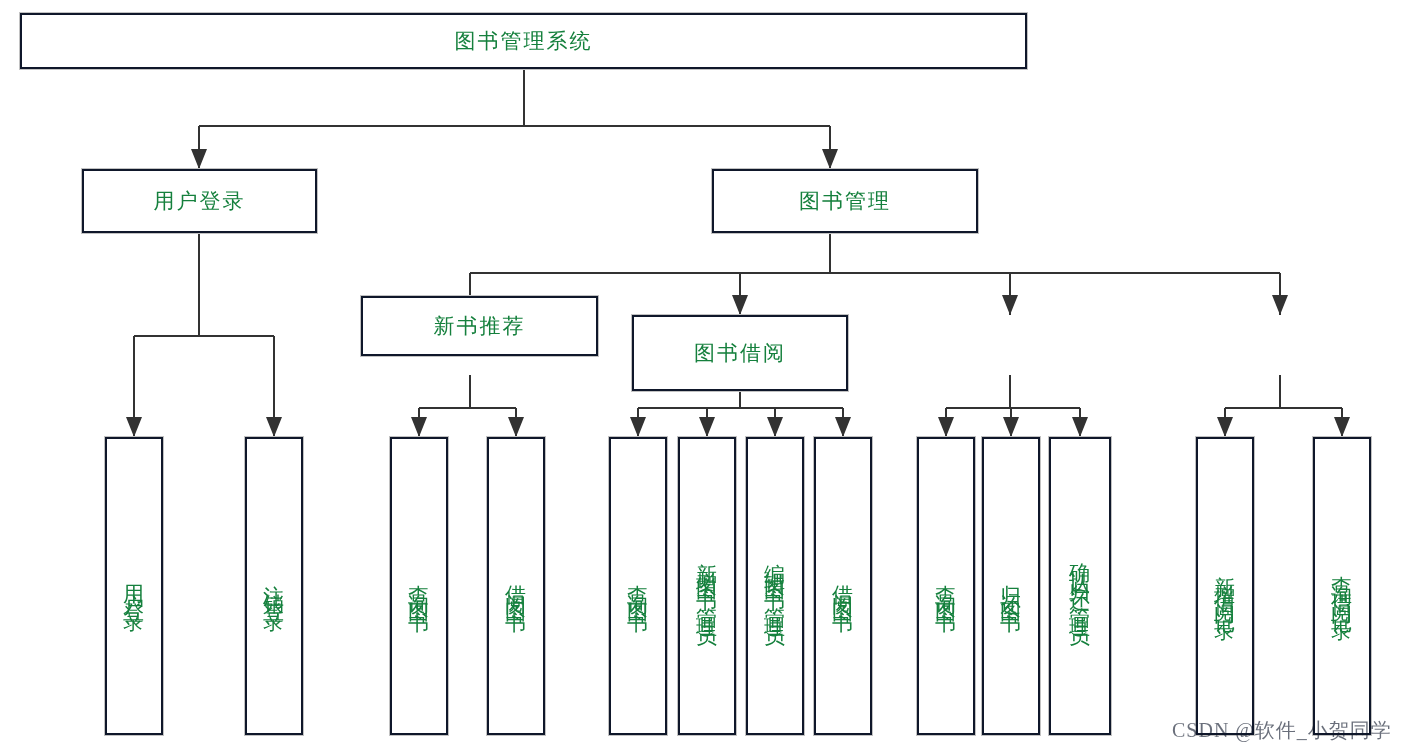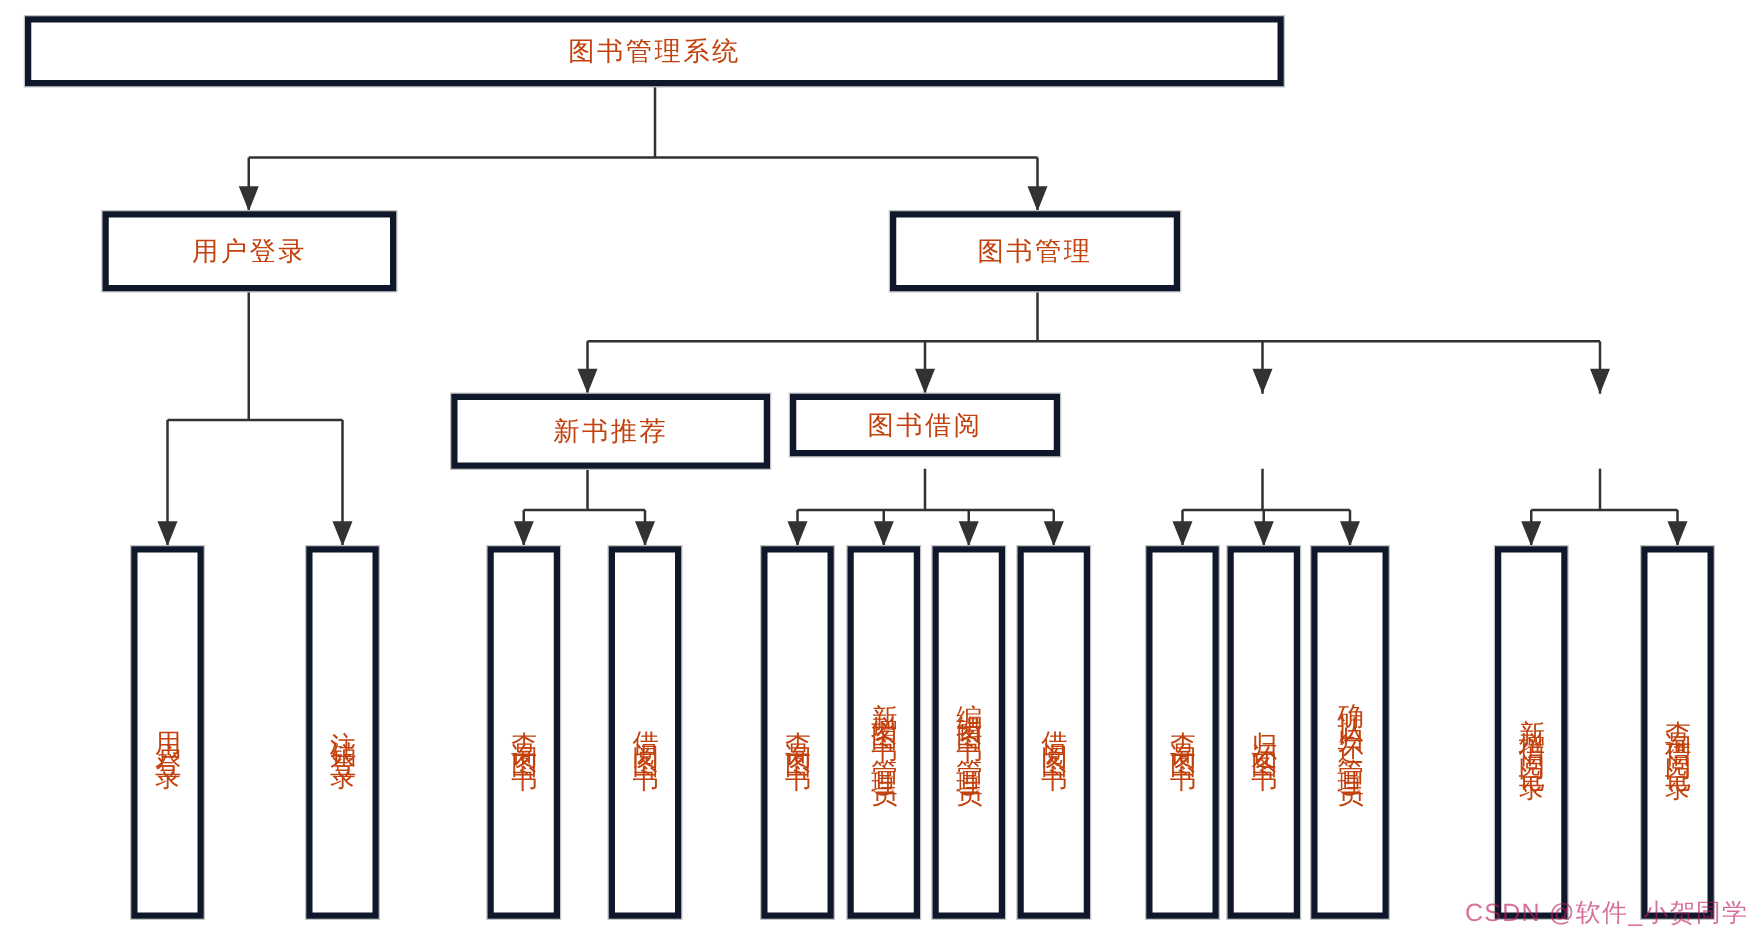--- a/index.html
+++ b/index.html
@@ -13,48 +13,49 @@
   }
   .connectors {
     position: absolute;
     left: 0; top: 0;
     width: 1405px; height: 747px;
     pointer-events: none;
   }
   .box {
     position: absolute;
     background: #ffffff;
-    border: 5px solid #0f172a;
+    border: 2px solid #0f172a;
     box-shadow: 0 0 0 1px #c2c2c2;
     box-sizing: border-box;
     display: flex;
     align-items: center;
     justify-content: center;
     font-size: 21px;
-    color: #c2410c;
+    color: #15803d;
     letter-spacing: 2px;
     white-space: nowrap;
     z-index: 2;
   }
   .leaf {
     writing-mode: vertical-rl;
     letter-spacing: 9px;
     font-size: 21px;
     line-height: 1;
   }
   .watermark {
     position: absolute;
     left: 1172px;
     top: 717px;
     font-size: 20px;
     letter-spacing: 1px;
-    color: #be185d;
+    color: #0f172a;
     opacity: 0.62;
     z-index: 5;
     white-space: nowrap;
+    font-family: Liberation Serif, serif;
   }
 </style>
 </head>
 <body>
 
 <div class="canvas">
 
   <svg class="connectors" viewBox="0 0 1405 747" xmlns="http://www.w3.org/2000/svg" aria-hidden="true">
     <path d="M524,69 V126 M199,126 H830 M199,126 V169 M830,126 V169
              M830,233 V273 M470,273 H1280 M470,273 V315 M740,273 V315 M1010,273 V315 M1280,273 V315
@@ -72,24 +73,24 @@
              M630,417 L646,417 L638,437 Z M699,417 L715,417 L707,437 Z
              M767,417 L783,417 L775,437 Z M835,417 L851,417 L843,437 Z
              M938,417 L954,417 L946,437 Z M1003,417 L1019,417 L1011,437 Z
              M1072,417 L1088,417 L1080,437 Z M1217,417 L1233,417 L1225,437 Z
              M1334,417 L1350,417 L1342,437 Z" fill="#323232" stroke="none"></path>
   </svg>
 
   <div class="box" style="left:20px; top:13px; width:1007px; height:56px;">图书管理系统</div>
 
   <div class="box" style="left:82px; top:169px; width:235px; height:64px;">用户登录</div>
-  <div class="box" style="left:712px; top:169px; width:232px; height:64px;">图书管理</div>
+  <div class="box" style="left:712px; top:169px; width:266px; height:64px;">图书管理</div>
 
-  <div class="box" style="left:361px; top:315px; width:255px; height:60px;">新书推荐</div>
-  <div class="box" style="left:632px; top:315px; width:216px; height:50px;">图书借阅</div>
+  <div class="box" style="left:361px; top:296px; width:237px; height:60px;">新书推荐</div>
+  <div class="box" style="left:632px; top:315px; width:216px; height:76px;">图书借阅</div>
 
   <div class="box leaf" style="left:105px; top:437px; width:58px; height:298px;">用户登录</div>
   <div class="box leaf" style="left:245px; top:437px; width:58px; height:298px;">注销登录</div>
 
   <div class="box leaf" style="left:390px; top:437px; width:58px; height:298px;">查询图书</div>
   <div class="box leaf" style="left:487px; top:437px; width:58px; height:298px;">借阅图书</div>
 
   <div class="box leaf" style="left:609px; top:437px; width:58px; height:298px;">查询图书</div>
   <div class="box leaf" style="left:678px; top:437px; width:58px; height:298px;">新增图书（管理员）</div>
   <div class="box leaf" style="left:746px; top:437px; width:58px; height:298px;">编辑图书（管理员）</div>

